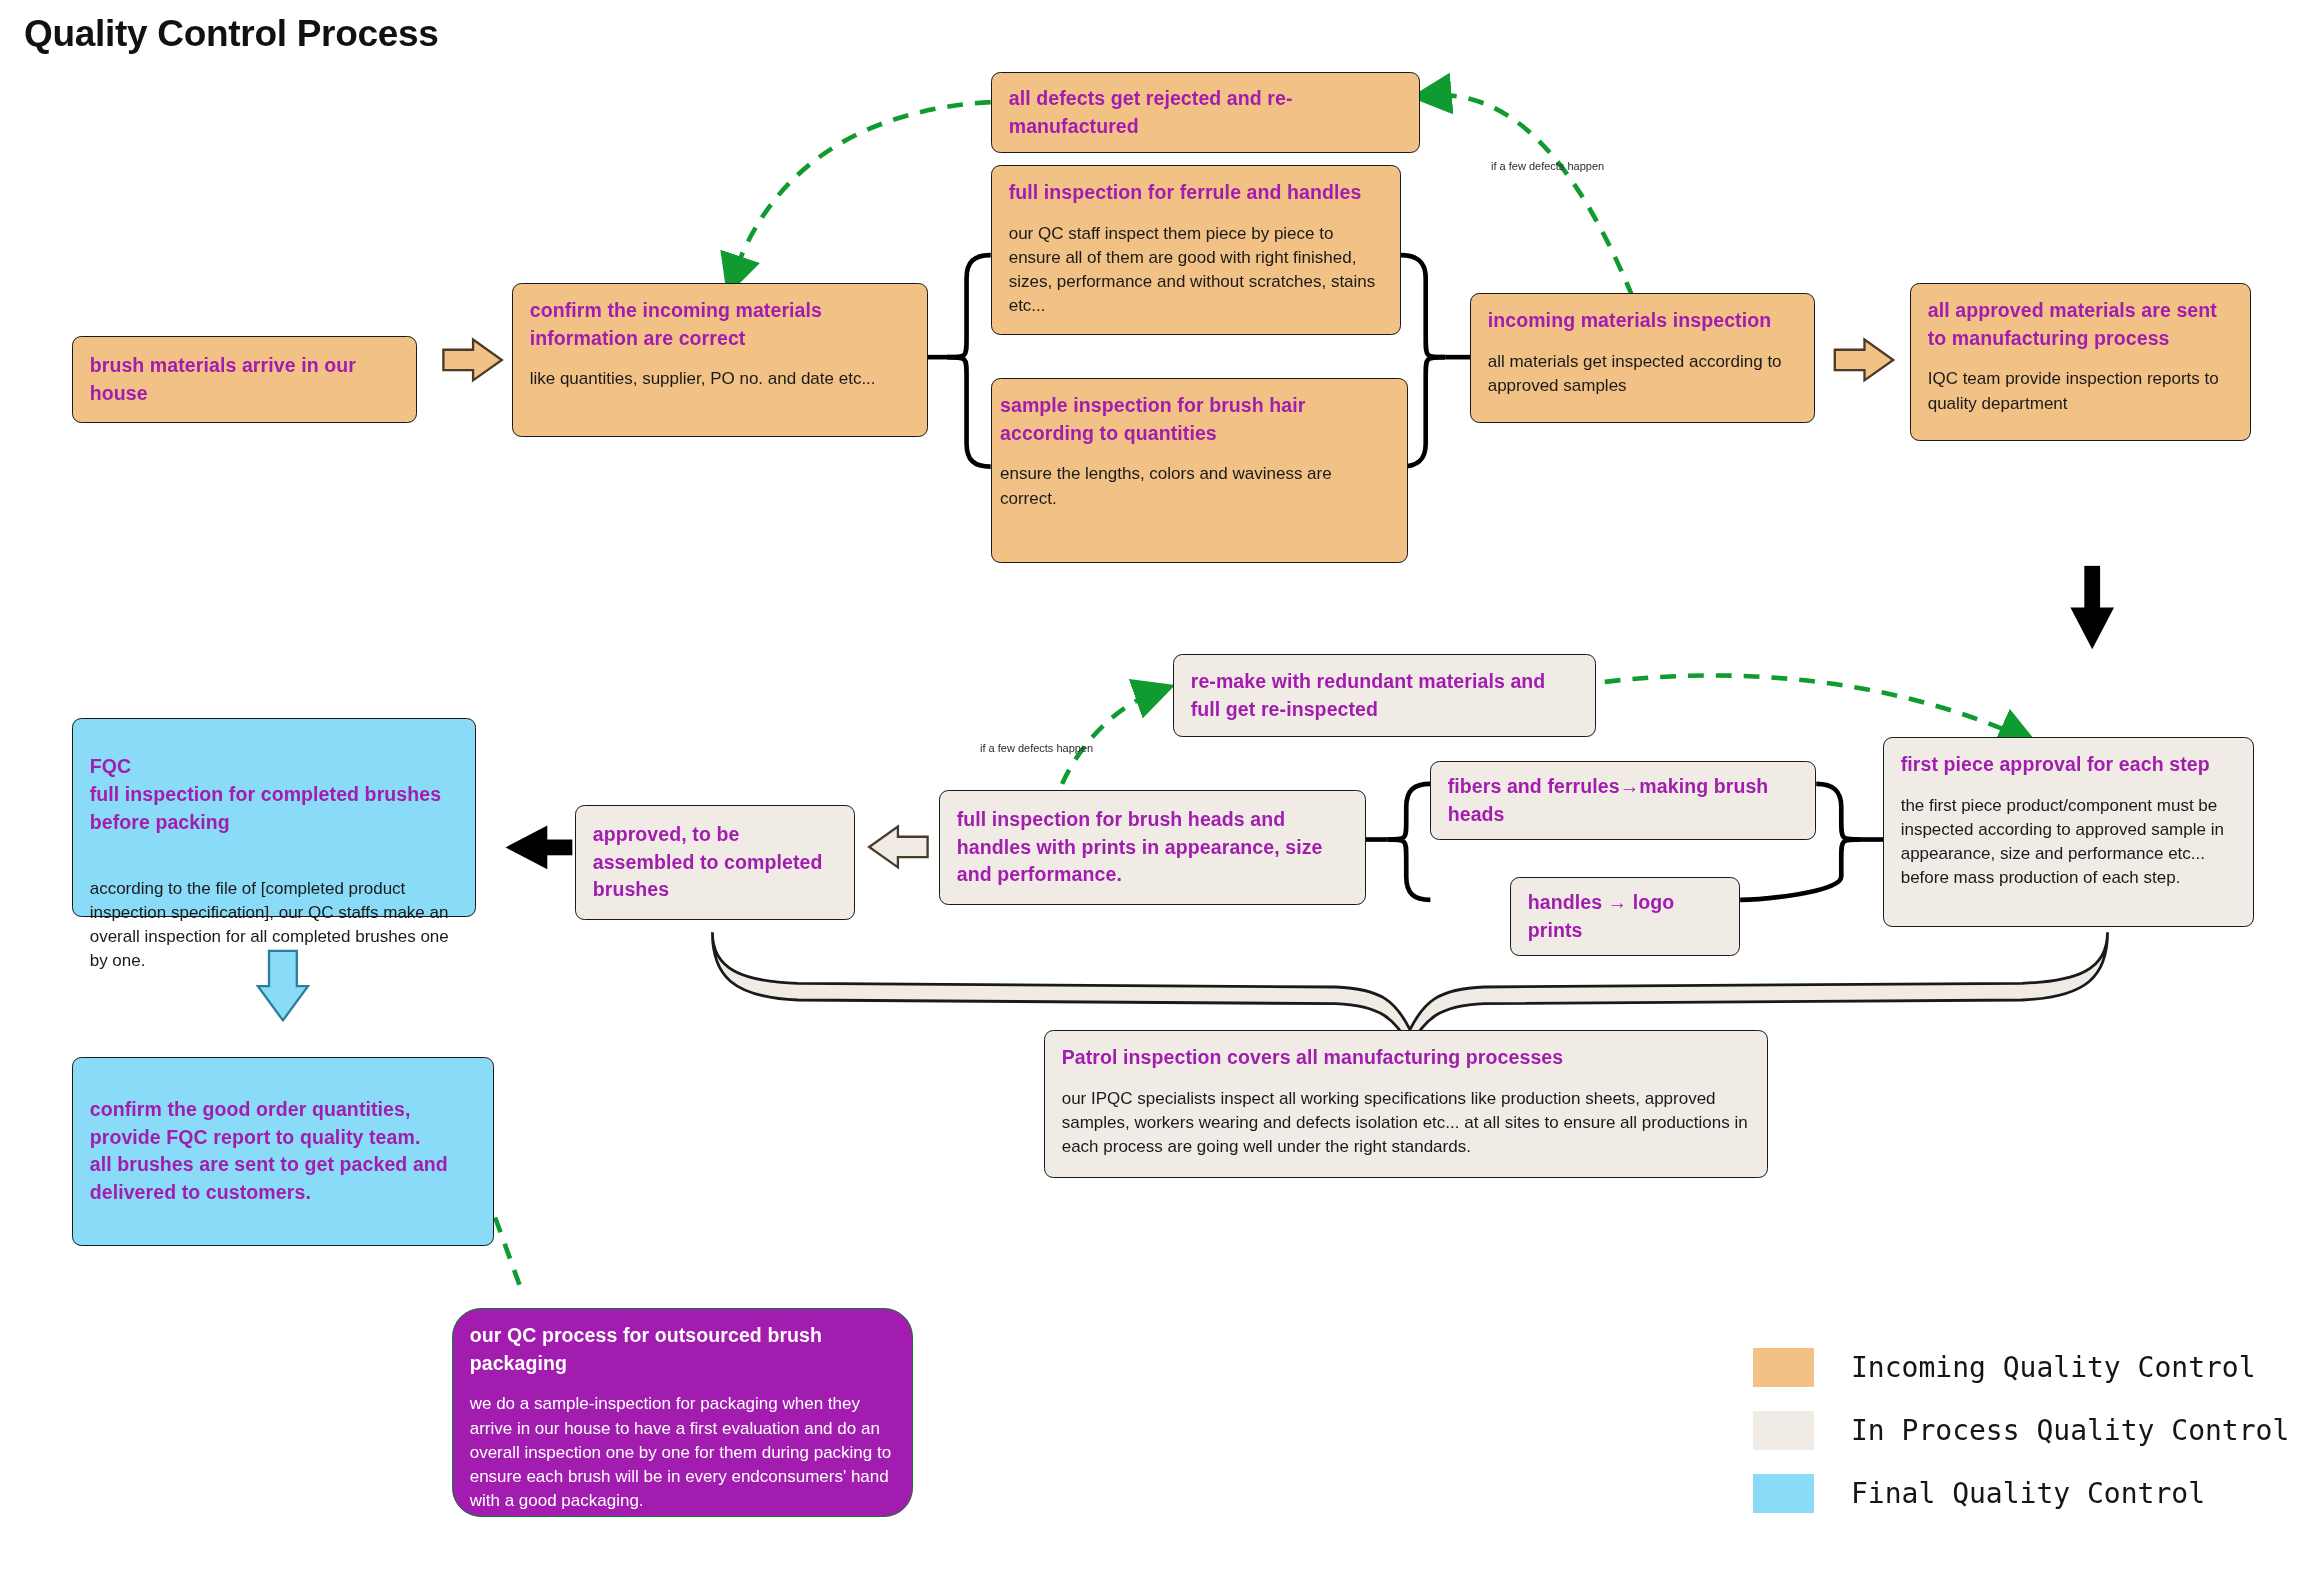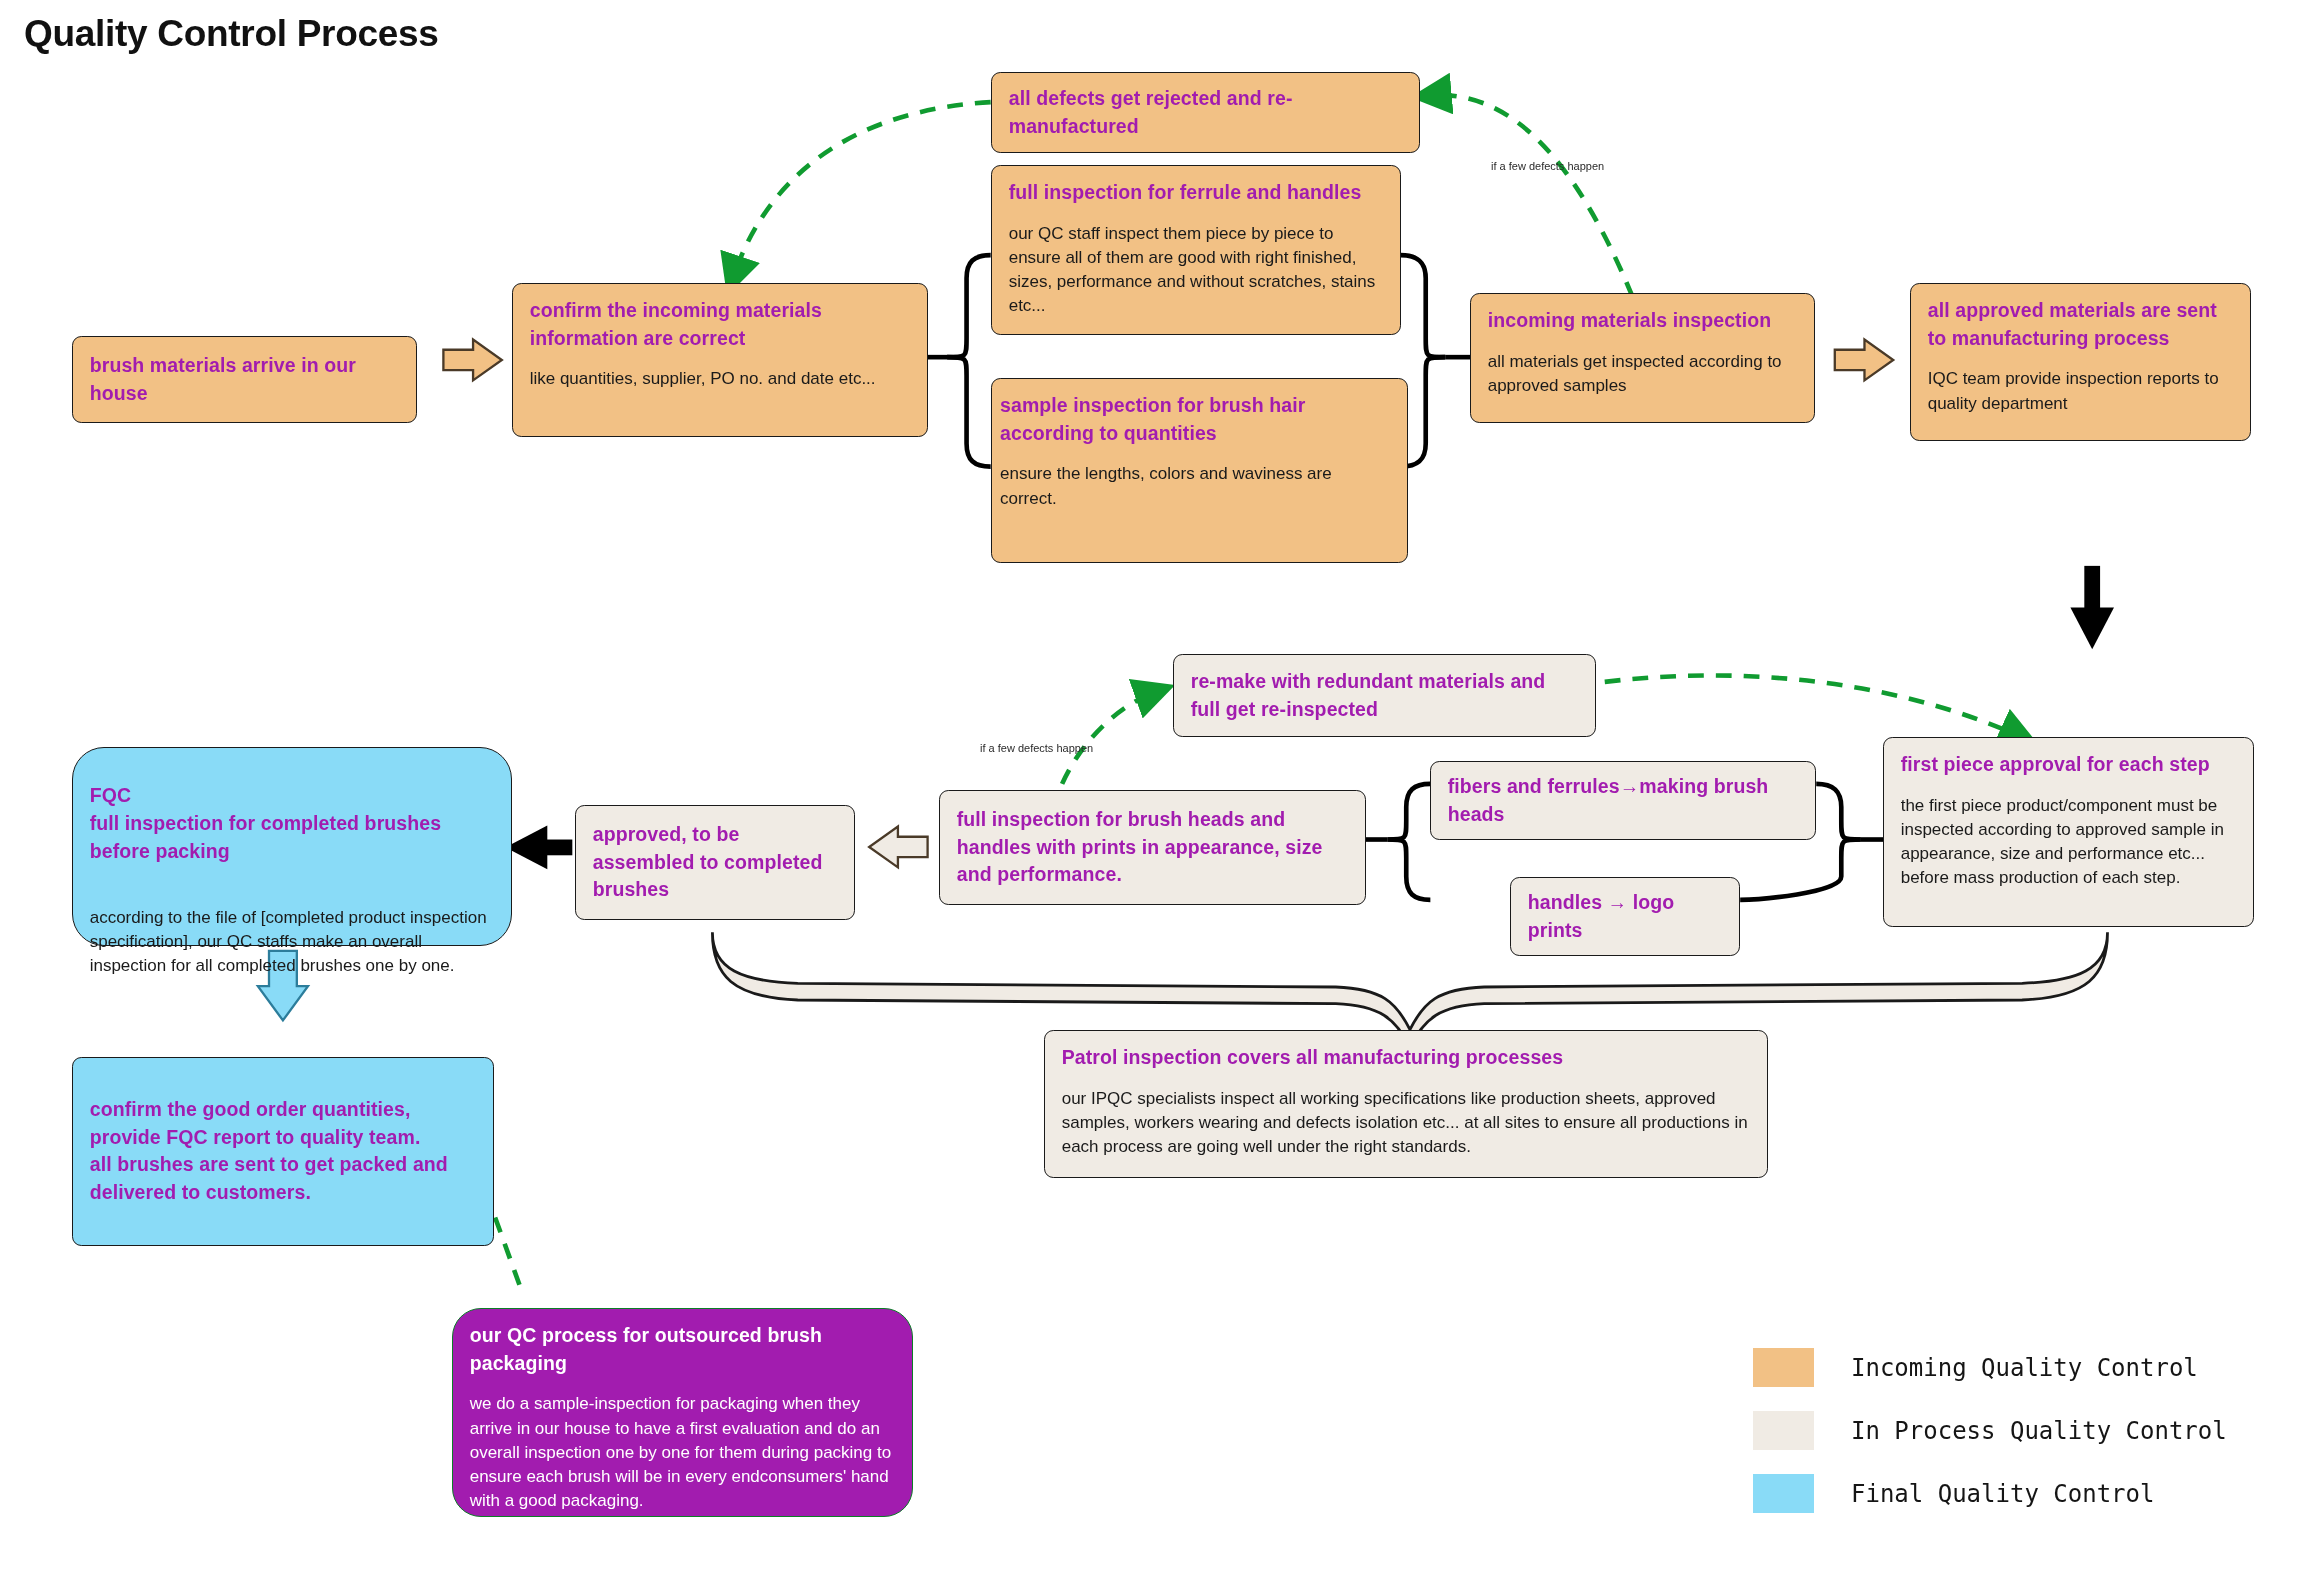--- a/index.html
+++ b/index.html
@@ -76,21 +76,21 @@
     height: 63px;
   }
   .legend-sw {
     width: 61px;
     height: 39px;
     flex: 0 0 auto;
   }
   .legend-tx {
     margin-left: 37px;
     font-family: "DejaVu Sans Mono", monospace;
-    font-size: 24px;
+    font-size: 28px;
     color: #151515;
     white-space: nowrap;
   }
 </style>
 </head>
 <body>
 
 <div id="canvas">
 
   <div class="title">Quality Control Process</div>
@@ -207,21 +207,21 @@
     <div class="ttl">all approved materials are sent to manufacturing process</div>
     <div class="bdy">IQC team provide inspection reports to quality department</div>
   </div>
 
   <div class="edge-label" style="left:1491px; top:160px;">if a few defects happen</div>
 
   <div class="node ipqc compact" style="left:1173px; top:654px; width:423px; padding:13px 16.7px;">
     <div class="ttl">re-make with redundant materials and full get re-inspected</div>
   </div>
 
-  <div class="node fqc" style="left:72px; top:747px; width:440px; height:199px; white-space:pre-line;border-radius:32px;">
+  <div class="node fqc" style="left:72px; top:718px; width:404px; height:199px; white-space:pre-line;">
     <div class="ttl">FQC
 full inspection for completed brushes before packing</div>
     <div class="bdy" style="margin-top:19px;">according to the file of [completed product inspection specification], our QC staffs make an overall inspection for all completed brushes one by one.</div>
   </div>
 
   <div class="node ipqc compact" style="left:575px; top:805px; width:280px; padding:15px 16.7px;">
     <div class="ttl">approved, to be assembled to completed brushes</div>
   </div>
 
   <div class="node ipqc compact" style="left:939px; top:790px; width:427px; padding:15px 16.7px;">

